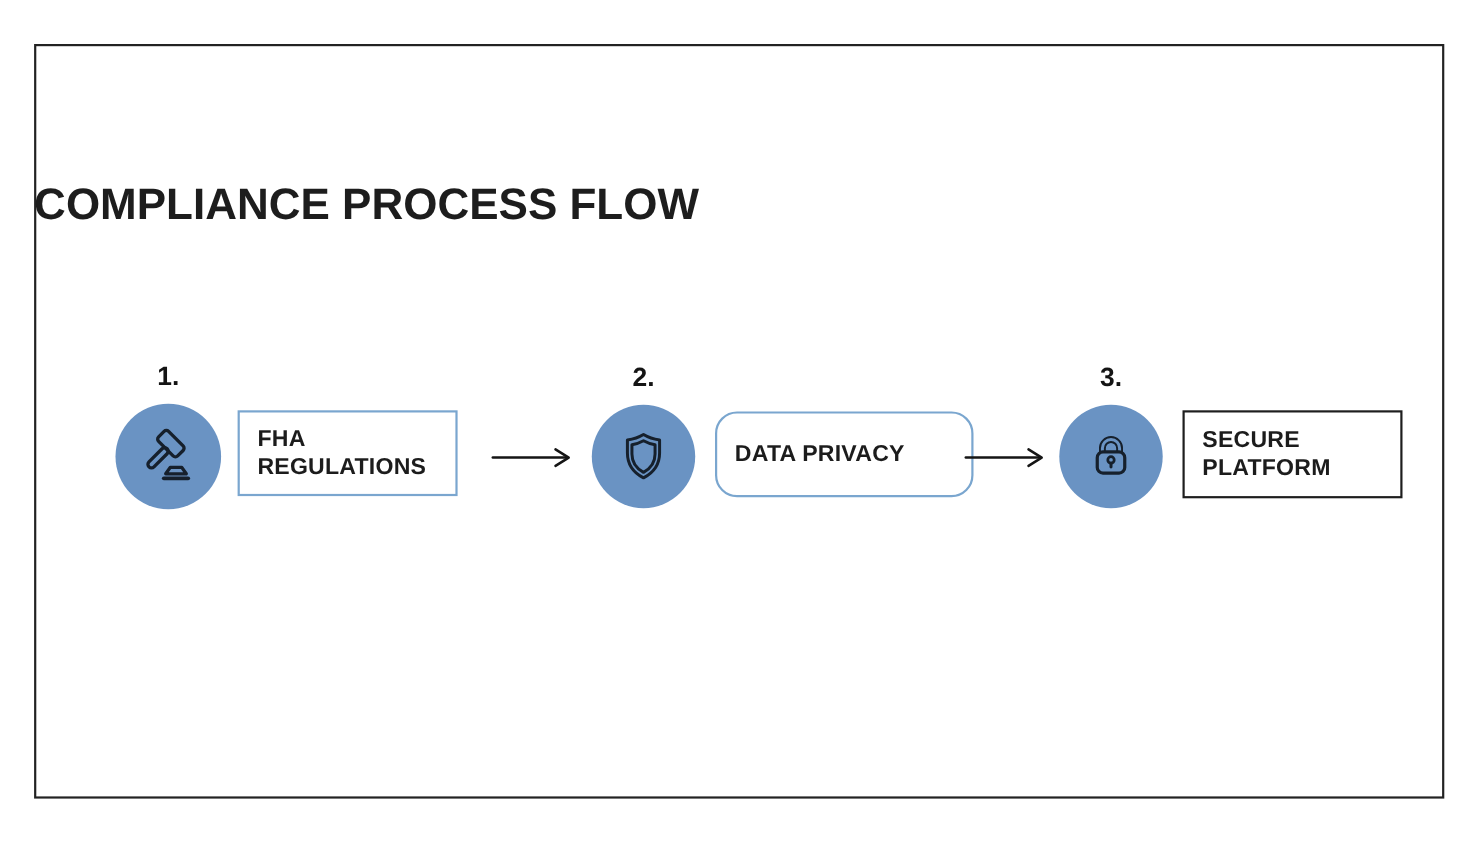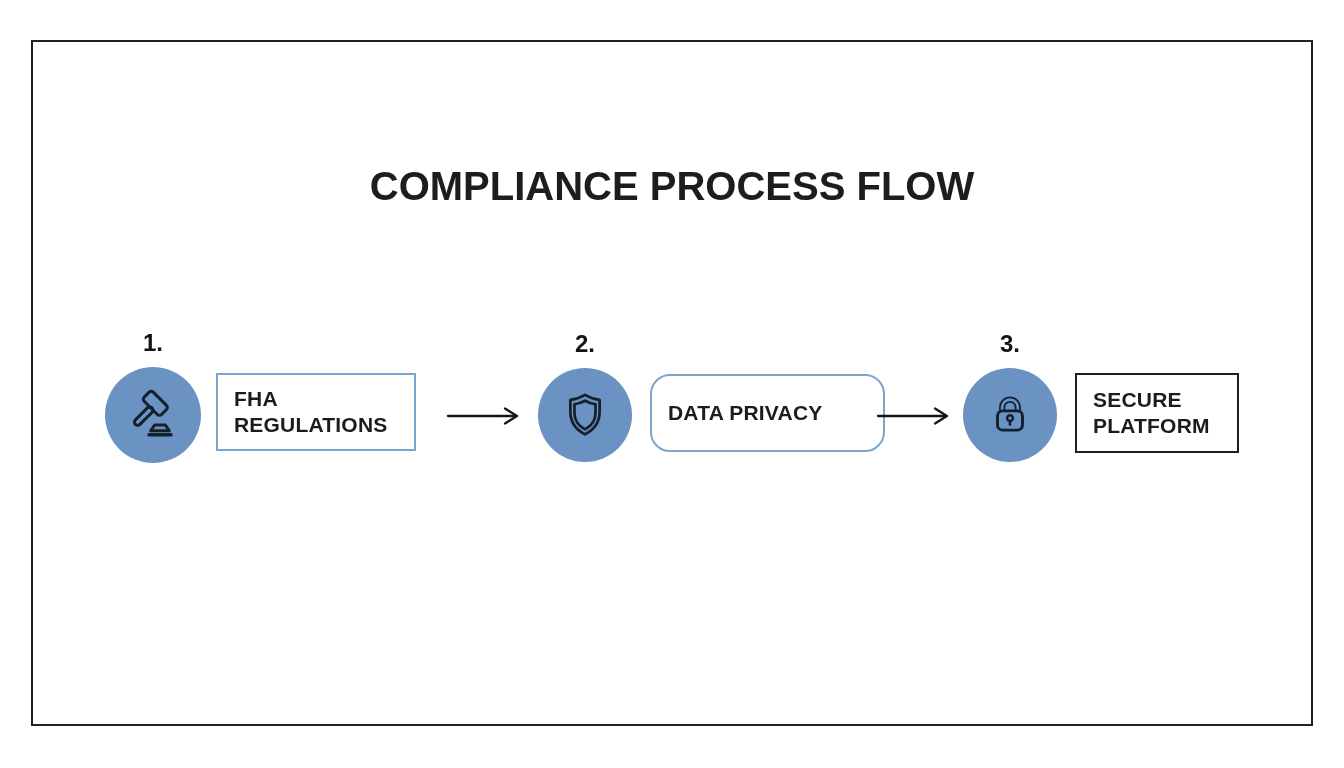--- a/index.html
+++ b/index.html
@@ -8,21 +8,21 @@
     background:#ffffff;
     font-family:"Liberation Sans", sans-serif;
     color:#1c1c1c;
   }
   .frame{
     position:absolute;left:31px;top:40px;width:1282px;height:686px;
     box-sizing:border-box;border:2px solid #222222;background:#ffffff;
   }
   .title{
     position:absolute;left:31px;top:164px;width:1282px;
-    text-align:center;font-size:40px;font-weight:700;letter-spacing:0px;
+    font-size:40px;font-weight:700;letter-spacing:0px;
     color:#1d1d1d;
   }
   .step-number{
     position:absolute;text-align:center;font-size:24px;font-weight:700;color:#141414;
   }
   .step-circle{
     position:absolute;border-radius:50%;background:#6A93C3;
     display:flex;align-items:center;justify-content:center;
   }
   .step-box{
@@ -90,15 +90,15 @@
   <span>
     <svg width="50" height="50" viewBox="0 0 48 48" fill="none">
       <path d="M16.5 20v-3.3a7.5 7.5 0 0 1 15 0V20" stroke="#16202c" stroke-width="6"></path>
       <path d="M16.5 20v-3.3a7.5 7.5 0 0 1 15 0V20" stroke="#6A93C3" stroke-width="2.6"></path>
       <rect x="12" y="20" width="24" height="18.5" rx="5" stroke="#16202c" stroke-width="2.8"></rect>
       <circle cx="24" cy="27" r="2.8" stroke="#16202c" stroke-width="2.4"></circle>
       <path d="M24 29.8v3.4" stroke="#16202c" stroke-width="2.6" stroke-linecap="round"></path>
     </svg>
   </span>
 </div>
-<div class="step-box" style="left: 1075px; top: 373px; width: 164px; height: 80px; border-color: rgb(30, 30, 30);">
+<div class="step-box" style="left: 1075px; top: 373px; width: 200px; height: 80px; border-color: rgb(30, 30, 30);">
   <span>SECURE PLATFORM</span>
 </div>
 
 </body></html>

